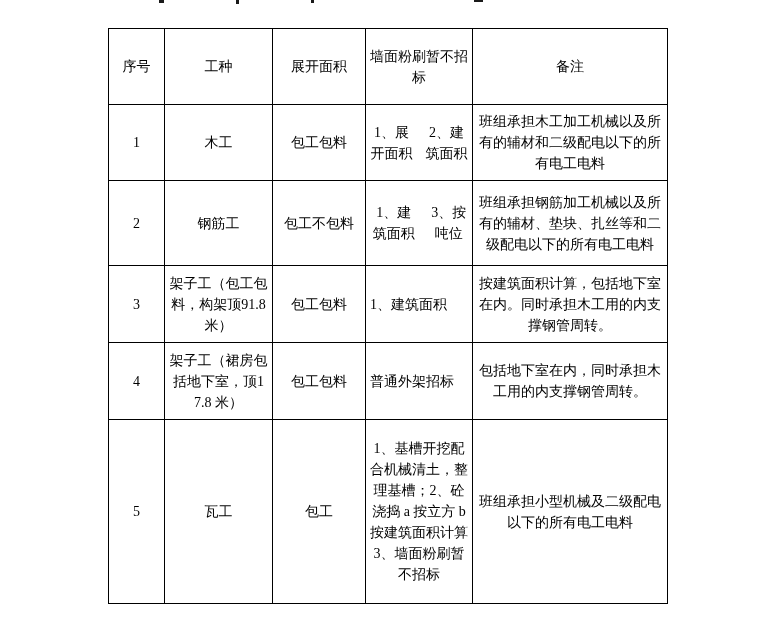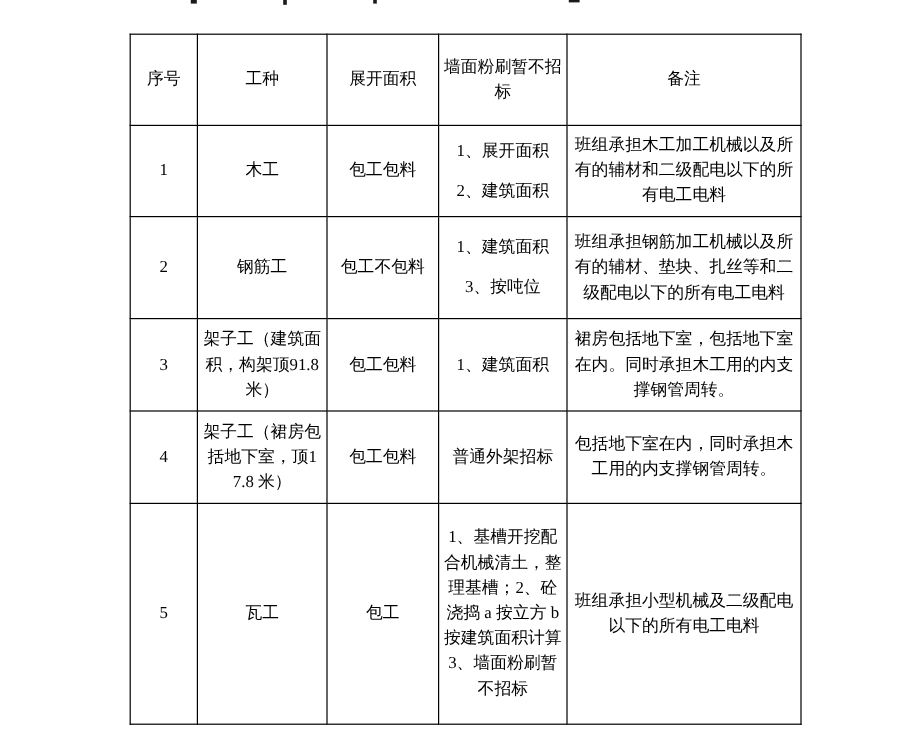--- a/index.html
+++ b/index.html
@@ -52,21 +52,21 @@
   tr.r0        { height: 76px; }
   tr.r1        { height: 85px; }
   tr.r2        { height: 77px; }
   tr.r3        { height: 77px; }
   tr.r4        { height: 184px; }
 
   
   td.calc-left { text-align: left; padding-left: 7px; }
   .calc-wrap {
     display: flex;
-    flex-direction: column;
+    flex-direction: row;
     gap: 12px;
   }
   .calc-wrap div:empty { display: none; }
 </style>
 </head>
 <body>
 
 <div class="frag f1"></div>
 <div class="frag f2"></div>
 <div class="frag f3"></div>
@@ -110,28 +110,28 @@
         <div class="calc-wrap">
             <div>1、建筑面积</div>
             <div>3、按吨位</div>
           </div>
       </td>
       <td>班组承担钢筋加工机械以及所有的辅材、垫块、扎丝等和二级配电以下的所有电工电料</td>
     </tr>
 
     <tr class="r2">
       <td>3</td>
-      <td>架子工（建筑面积，构架顶91.8 米）</td>
+      <td>架子工（包工包料，构架顶91.8 米）</td>
       <td>包工包料</td>
       <td class="calc-left">
         <div class="calc-wrap">
             <div>1、建筑面积</div>
           </div>
       </td>
-      <td>裙房包括地下室，包括地下室在内。同时承担木工用的内支撑钢管周转。</td>
+      <td>按建筑面积计算，包括地下室在内。同时承担木工用的内支撑钢管周转。</td>
     </tr>
 
     <tr class="r3">
       <td>4</td>
       <td>架子工（裙房包括地下室，顶17.8 米）</td>
       <td>包工包料</td>
       <td>
         <div class="calc-wrap">
             <div>普通外架招标</div>
           </div>

